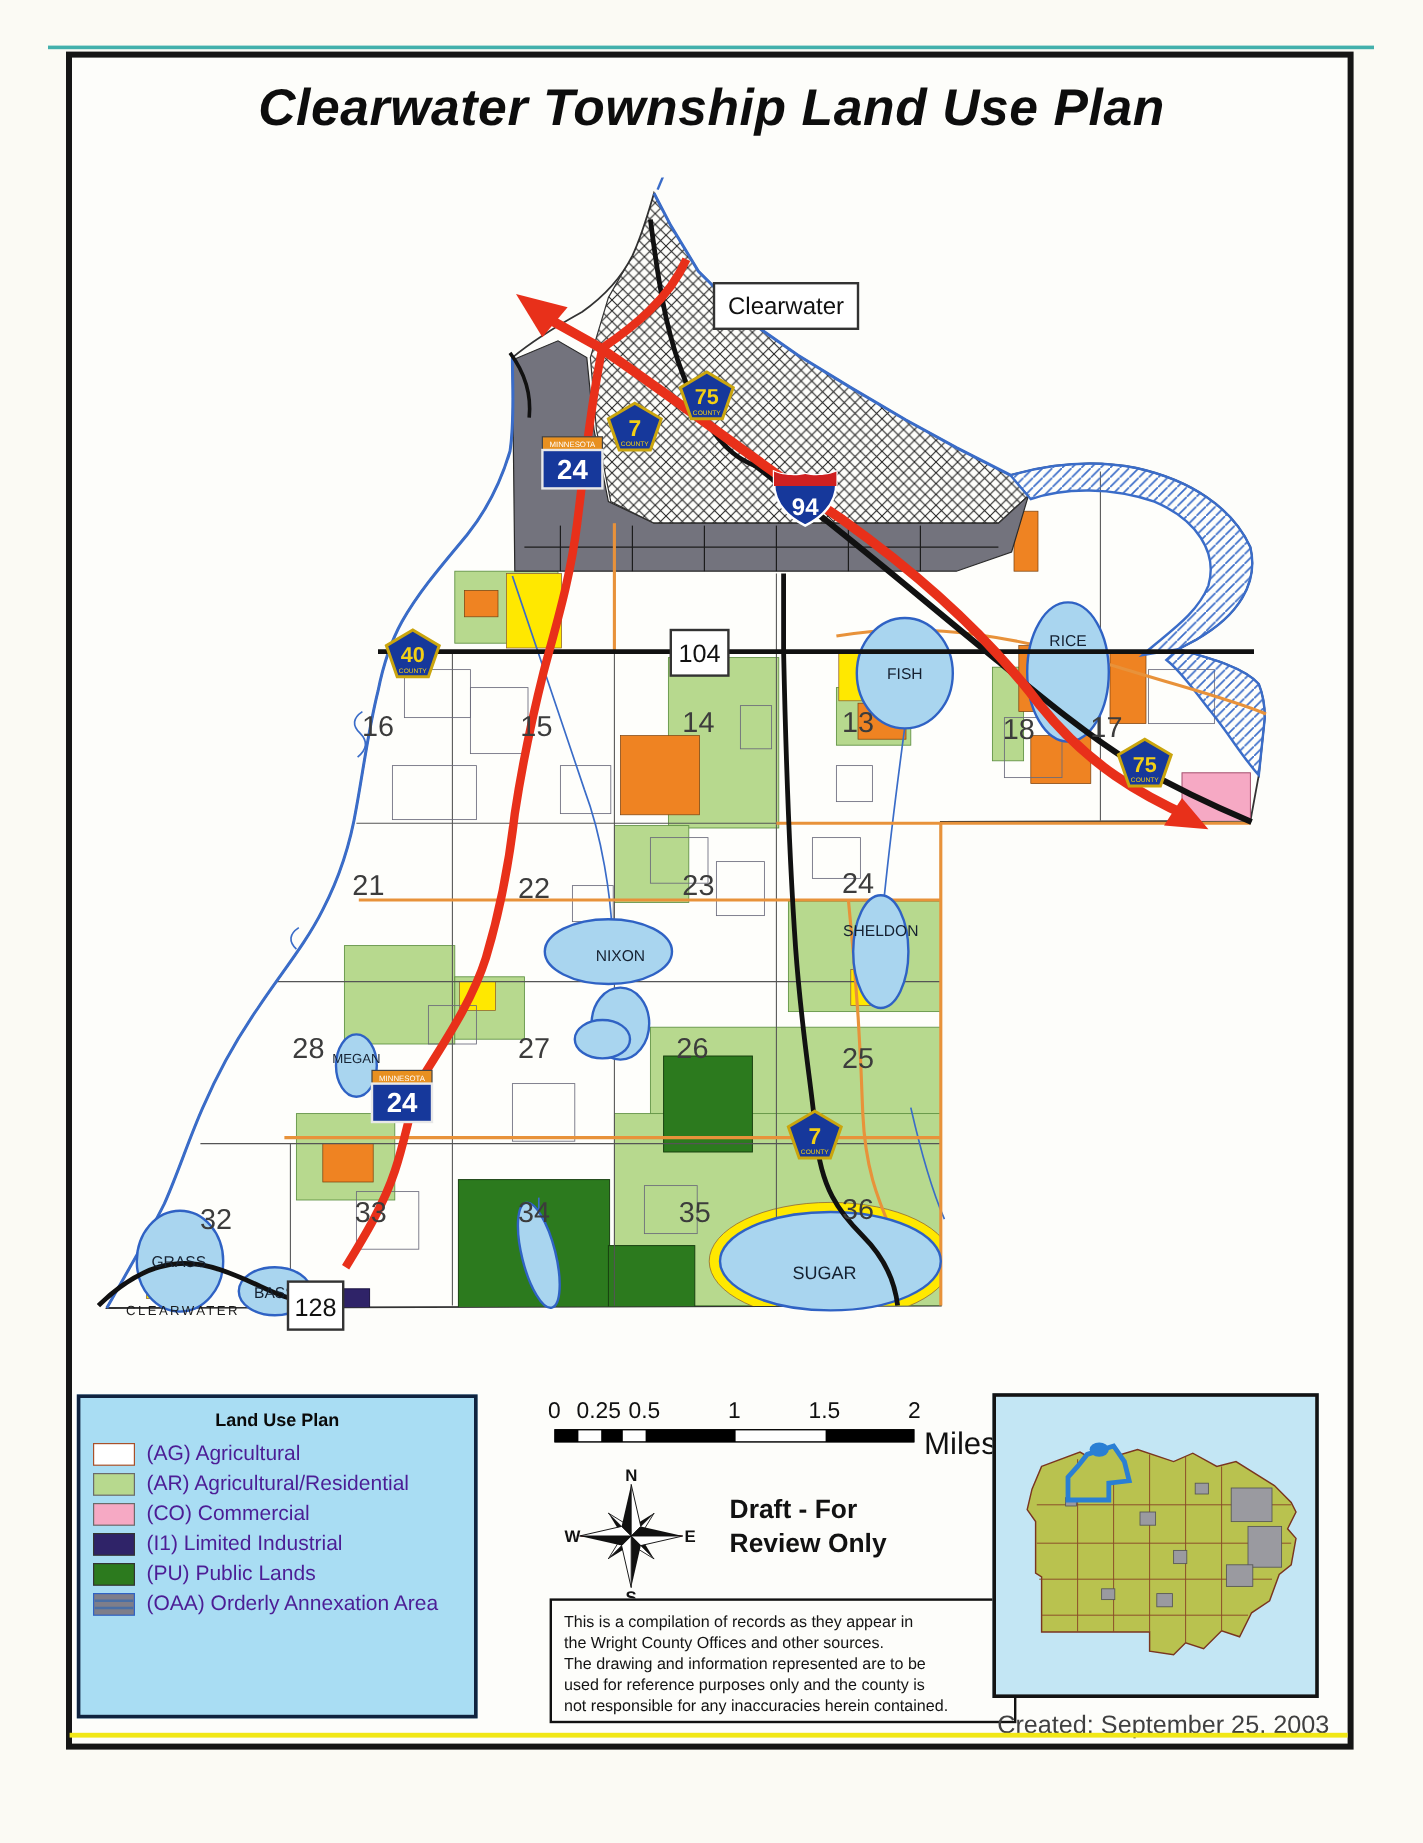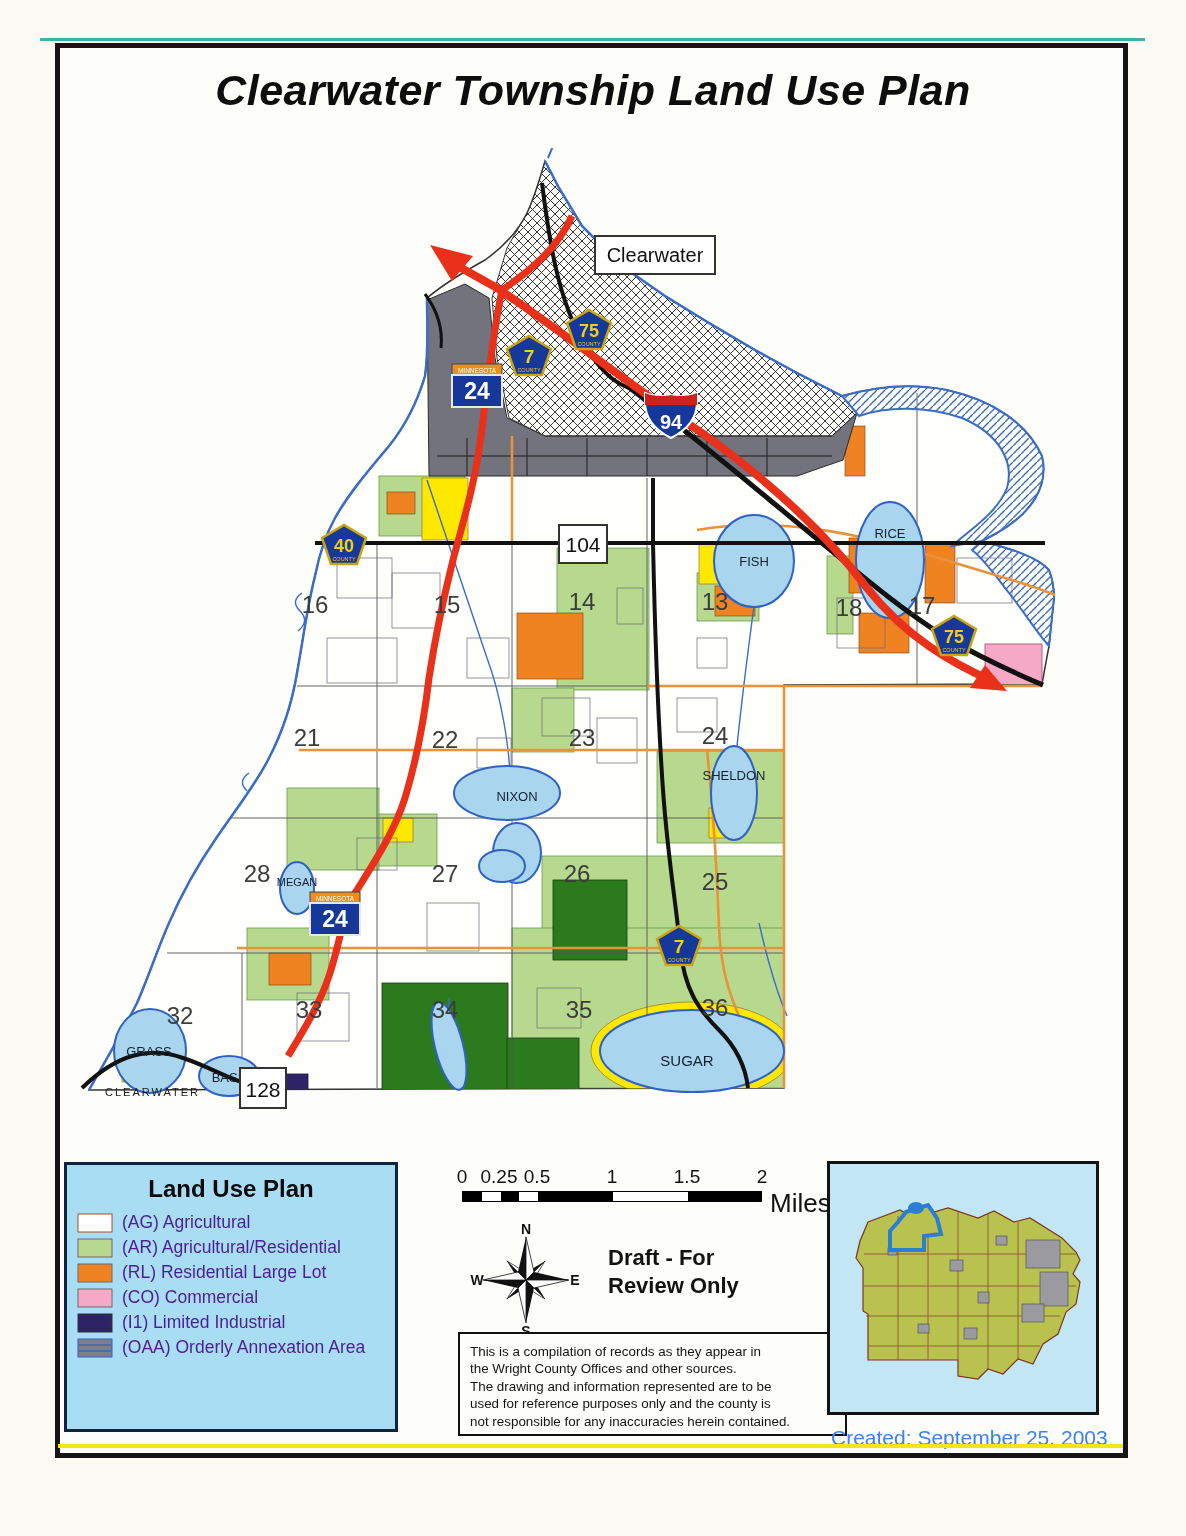--- a/index.html
+++ b/index.html
@@ -7,39 +7,39 @@
   .sheet { position:relative; width:1186px; height:1536px; background:#fbfaf4; overflow:hidden; }
   .topline { position:absolute; left:40px; top:38px; width:1105px; height:3px; background:#43b0ac; }
   .frame { position:absolute; left:55px; top:43px; width:1073px; height:1415px;
            border:5px solid #151515; background:#fdfdfa; }
   .title { position:absolute; left:0; top:66px; width:100%; text-align:center;
            font-size:43px; font-weight:bold; color:#0d0d0d; letter-spacing:0.5px;font-style:italic; }
   .mapwrap { position:absolute; left:57px; top:148px; width:1070px; height:1012px; }
   
   .legend { position:absolute; left:64px; top:1162px; width:334px; height:270px;
             background:#a9ddf3; border:3px solid #10233f; padding:8px 10px 6px 10px; }
-  .legend-title { text-align:center; font-size:24px; font-weight:bold; margin:2px 0 7px 0; color:#0a0a0a; }
+  .legend-title { text-align:center; font-size:15px; font-weight:bold; margin:2px 0 7px 0; color:#0a0a0a; }
   .legend-row { display:flex; align-items:center; height:25px; }
   .legend-row svg { flex:0 0 36px; margin-right:9px; }
   .legend-label { font-size:17.5px; color:#4c1d95; white-space:nowrap; }
   
   .scale { position:absolute; left:452px; top:1166px; width:340px; height:46px; }
   .scale-num { position:absolute; top:0; font-size:19px; color:#111; transform:translateX(-50%); }
   .scale-bar { position:absolute; left:10px; top:25px; width:300px; height:11px; border:1px solid #000; background:#000; }
   .scale-seg { position:absolute; top:0; height:9px; background:#fff; }
   .scale-unit { position:absolute; left:318px; top:22px; font-size:26px; color:#111; }
   .compass { position:absolute; left:468px; top:1222px; width:116px; height:116px; }
   .draft { position:absolute; left:608px; top:1244px; font-size:22px; font-weight:bold; color:#121212; line-height:1.25; }
   .disclaimer { position:absolute; left:458px; top:1332px; width:389px; height:104px;
                 border:2px solid #111; background:#fdfdfa; padding:9px 10px; }
   .disclaimer div { font-size:13.4px; color:#141414; line-height:1.3; }
   
   .inset { position:absolute; left:827px; top:1161px; width:272px; height:254px;
            background:#c3e6f4; border:3px solid #131313; }
-  .created { position:absolute; left:831px; top:1426px; font-size:21px; color:#3b82f6; }
+  .created { position:absolute; left:831px; top:1426px; font-size:21px; color:#404040; }
   .yellowline { position:absolute; left:58px; top:1444px; width:1065px; height:4px; background:#f1e716; }
 </style>
 </head>
 <body>
 
 <div class="sheet">
   <div class="topline"></div>
   <div class="frame"></div>
   <div class="title">Clearwater Township Land Use Plan</div>
 
@@ -323,35 +323,35 @@
       <span class="legend-label">(AG) Agricultural</span>
     </div>
     <div class="legend-row">
       <svg width="36" height="20">
           <rect x="1" y="1" width="34" height="18" stroke="#6a6a6a" fill="#b7d98e"></rect>
         </svg>
       <span class="legend-label">(AR) Agricultural/Residential</span>
     </div>
     <div class="legend-row">
       <svg width="36" height="20">
-          <rect x="1" y="1" width="34" height="18" stroke="#6a6a6a" fill="#ef8322"></rect>
-        </svg>
-      <span class="legend-label">(RL) Residential Large Lot</span>
-    </div>
-    <div class="legend-row">
-      <svg width="36" height="20">
           <rect x="1" y="1" width="34" height="18" stroke="#6a6a6a" fill="#f6a9c4"></rect>
         </svg>
       <span class="legend-label">(CO) Commercial</span>
     </div>
     <div class="legend-row">
       <svg width="36" height="20">
           <rect x="1" y="1" width="34" height="18" stroke="#333" fill="#2f2368"></rect>
         </svg>
       <span class="legend-label">(I1) Limited Industrial</span>
+    </div>
+    <div class="legend-row">
+      <svg width="36" height="20">
+          <rect x="1" y="1" width="34" height="18" stroke="#333" fill="#2c7a1e"></rect>
+        </svg>
+      <span class="legend-label">(PU) Public Lands</span>
     </div>
     <div class="legend-row">
       <svg width="36" height="20">
         <rect x="1" y="1" width="34" height="18" stroke="#2f62c4" fill="#7e7e8a"></rect>
         <line x1="2" y1="7" x2="34" y2="7" stroke="#4a6fa5" stroke-width="2"></line>
         <line x1="2" y1="13" x2="34" y2="13" stroke="#4a6fa5" stroke-width="2"></line>
       </svg>
       <span class="legend-label">(OAA) Orderly Annexation Area</span>
     </div>
   </div>

